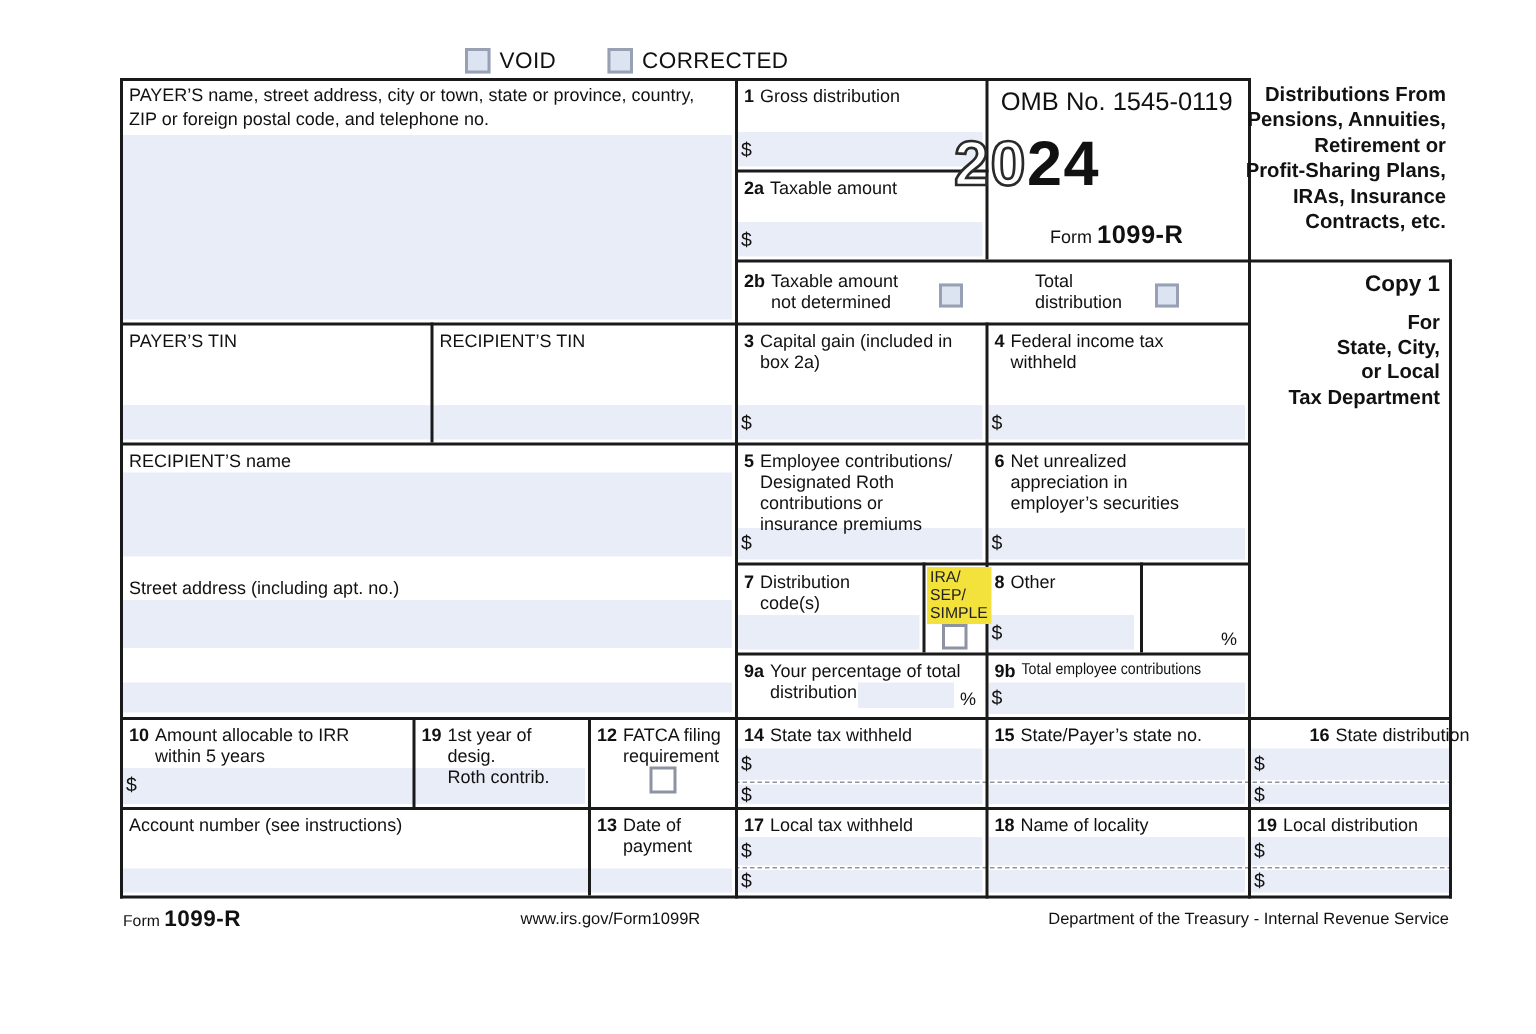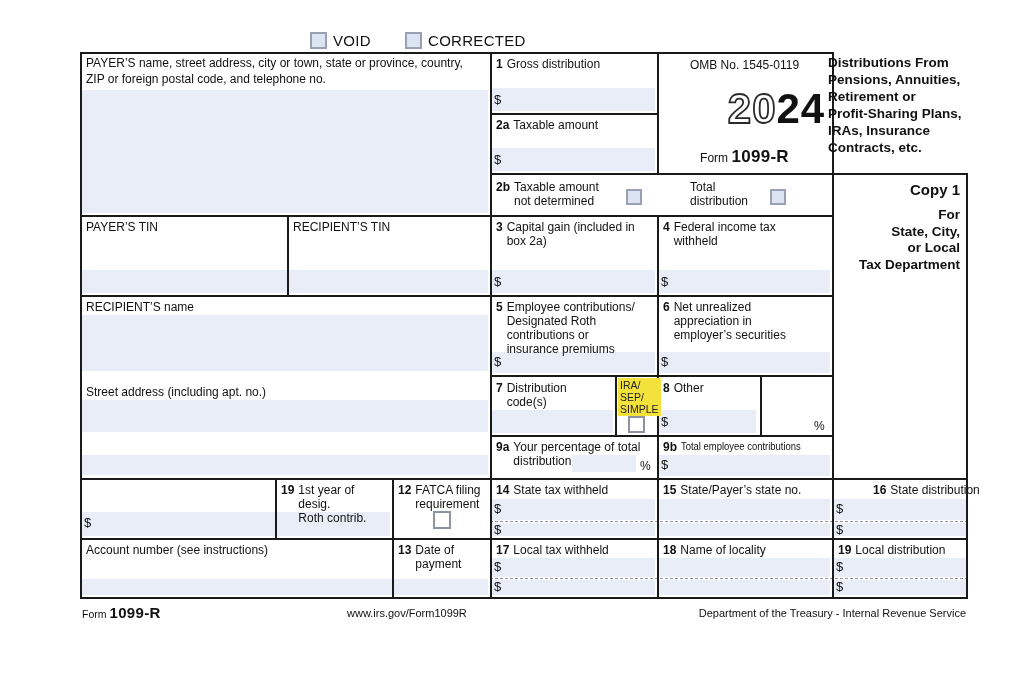--- a/index.html
+++ b/index.html
@@ -11,24 +11,24 @@
   .fld{position:absolute;background:var(--shade,#e9edf8);z-index:1;}
   .lb{position:absolute;display:flex;gap:4px;font-size:12px;line-height:1.18;z-index:4;}
   .lb .num{font-weight:bold;flex:none;}
   .lb .txt{white-space:pre-line;}
   .plain{position:absolute;font-size:12px;line-height:1.2;z-index:4;}
   .cur{position:absolute;font-size:13px;z-index:4;}
   .pct{position:absolute;font-size:12px;z-index:4;}
   .cb{position:absolute;width:16px;height:16px;border:2px solid #98a1b3;background:#dde4f1;z-index:4;box-sizing:border-box;}
   .cb.white{background:#fff;border-color:#8d93a0;}
   .topchk{position:absolute;font-size:15px;letter-spacing:.3px;z-index:4;}
-  .title{position:absolute;font-weight:bold;font-size:13.5px;line-height:1.26;text-align:left;white-space:pre-line;z-index:4;}
+  .title{position:absolute;font-weight:bold;font-size:13.5px;line-height:1.26;text-align:right;white-space:pre-line;z-index:4;}
   .copy1{position:absolute;font-weight:bold;font-size:15px;text-align:right;z-index:4;}
   .copyfor{position:absolute;font-weight:bold;font-size:13.5px;line-height:1.24;text-align:right;white-space:pre-line;z-index:4;}
-  .omb{position:absolute;font-size:12px;text-align:center;z-index:4;}
+  .omb{position:absolute;font-size:17px;text-align:center;z-index:4;}
   .year{position:absolute;font-size:42px;font-weight:800;letter-spacing:1px;z-index:4;}
   .yr-outline{color:#fff;-webkit-text-stroke:1.8px #2a2a2a;}
   .yr-bold{color:#111;}
   .formline{position:absolute;z-index:4;font-size:12px;}
   .formline b{font-size:17px;letter-spacing:.3px;}
   .ira{position:absolute;z-index:4;font-size:10.5px;line-height:1.15;white-space:pre-line;
        background:var(--hl,#f3e13c);padding:1px 2px;color:#222;}
   .cond{transform:scaleX(.9);transform-origin:left top;white-space:nowrap;}
   .footer{position:absolute;z-index:4;font-size:11px;}
 </style>
@@ -186,20 +186,25 @@
 distribution</span>
     </div>
   <div class="pct" style="left:640px;top:459px">%</div>
 
   <div class="lb" style="left:663px;top:440px;width:168px">
     <b class="num">9b</b>
       <span class="txt cond" style="font-size:10.5px">Total employee contributions</span>
     </div>
   <div class="cur" style="left:661px;top:457px">$</div>
 
+  <div class="lb" style="left:86px;top:483px;width:180px">
+    <b class="num">10</b>
+      <span class="txt">Amount allocable to IRR
+within 5 years</span>
+    </div>
   <div class="cur" style="left:84px;top:515px">$</div>
 
   <div class="lb" style="left:281px;top:483px;width:108px">
     <b class="num">19</b>
       <span class="txt">1st year of desig.
 Roth contrib.</span>
     </div>
 
   <div class="lb" style="left:398px;top:483px;width:88px">
     <b class="num">12</b>
@@ -246,21 +251,21 @@
     </div>
 
   <div class="lb" style="left:838px;top:543px;width:126px">
     <b class="num">19</b>
       <span class="txt">Local distribution</span>
     </div>
   <div class="cur" style="left:836px;top:559px">$</div>
   <div class="cur" style="left:836px;top:579px">$</div>
 
   <div class="omb" style="left:659px;top:58px;width:171px">OMB No. 1545-0119</div>
-  <div class="year" style="left:691px;top:85px;width:171px;text-align:center">
+  <div class="year" style="left:636px;top:85px;width:171px;">
     <span class="yr-outline">20</span><span class="yr-bold">24</span></div>
   <div class="formline" style="left:659px;top:147px;width:171px;text-align:center">
     <span>Form</span>&nbsp;<b>1099-R</b></div>
 
   <div class="title" style="left:828px;top:54px;width:136px">Distributions From
 Pensions, Annuities,
 Retirement or
 Profit-Sharing Plans,
 IRAs, Insurance
 Contracts, etc.</div>

